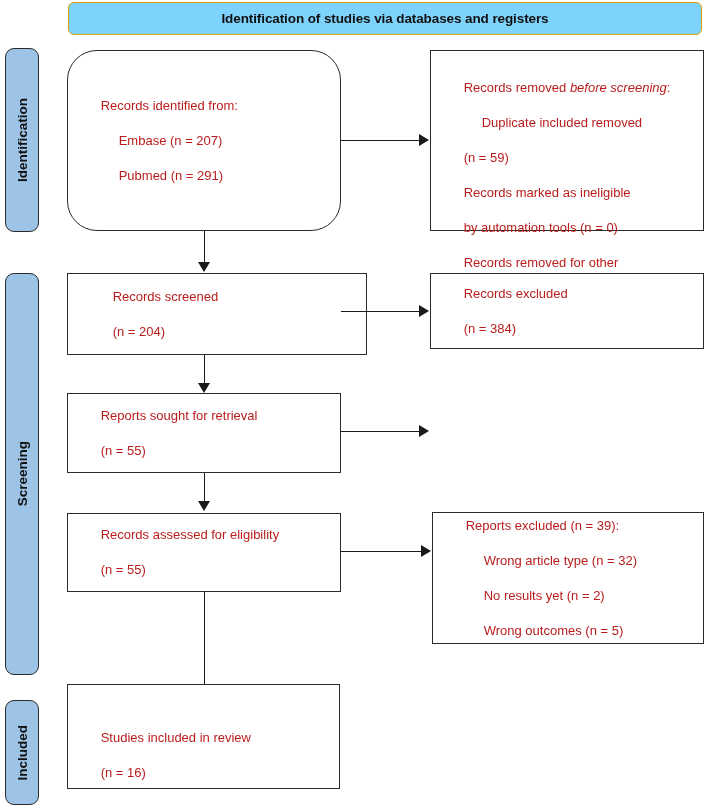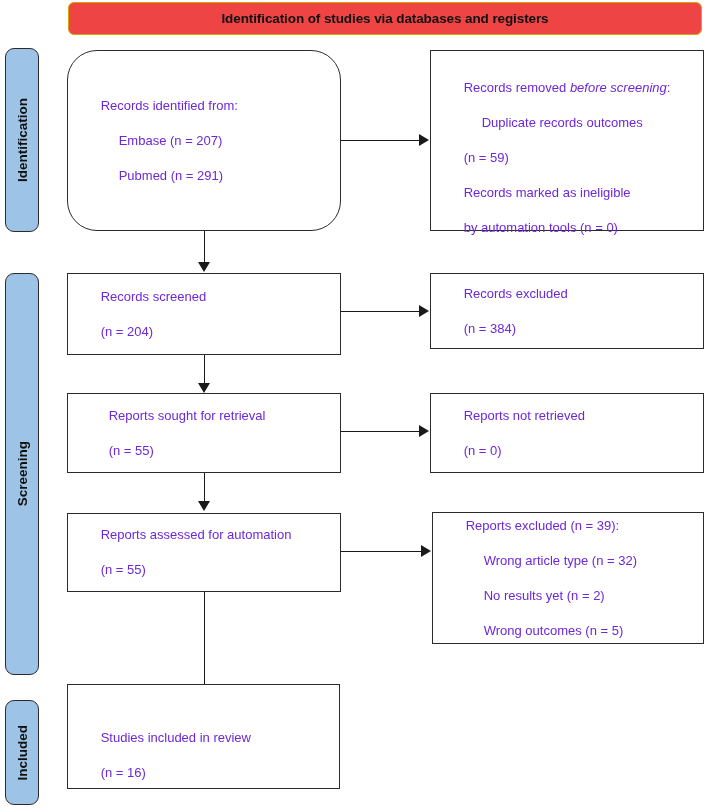--- a/index.html
+++ b/index.html
@@ -19,21 +19,21 @@
     overflow: hidden;
   }
 
   
   .banner {
     position: absolute;
     left: 68px;
     top: 2px;
     width: 634px;
     height: 33px;
-    background: #ef4444;
+    background: #7dd3fc;
     border: 1px solid #d9a300;
     border-radius: 6px;
     box-sizing: border-box;
     display: flex;
     align-items: center;
     justify-content: center;
   }
   .banner-text {
     font-size: 13.5px;
     font-weight: bold;
@@ -72,21 +72,21 @@
     border: 1.6px solid #2b2b2b;
     box-sizing: border-box;
     display: flex;
     align-items: center;
   }
   .box-inner {
     padding-left: 11px;
     padding-right: 8px;
     font-size: 13px;
     line-height: 17.5px;
-    color: #6d28d9;
+    color: #b91c1c;
     white-space: pre-wrap;
   }
   .box-inner .ital { font-style: italic; }
   .indent { display: inline-block; width: 18px; }
 
   
   .vline {
     position: absolute;
     width: 0;
     border-left: 1.6px solid #1a1a1a;
@@ -138,78 +138,72 @@
     <div class="box-inner">
       <span>Records identified from:</span><br>
       <span class="indent"></span><span>Embase (n = 207)</span><br>
       <span class="indent"></span><span>Pubmed (n = 291)</span>
     </div>
   </div>
 
   <div class="box" style="left:430px; top:50px; width:274px; height:181px;">
     <div class="box-inner" style="align-self:flex-start; padding-top:10px;">
       <span>Records removed </span><span class="ital">before screening</span><span>:</span><br>
-      <span class="indent"></span><span>Duplicate records outcomes</span><br>
+      <span class="indent"></span><span>Duplicate included removed</span><br>
       <span>(n = 59)</span><br>
       <span>Records marked as ineligible</span><br>
       <span>by automation tools (n = 0)</span><br>
-      <br>
+      <span>Records removed for other</span><br>
       <span>reasons (n = 0)</span>
     </div>
   </div>
 
   <div class="hline" style="left:341px; top:140px; width:78px;"></div>
   <div class="arrow-right" style="left:419px; top:134px;"></div>
 
   <div class="vline" style="left:204px; top:231px; height:31px;"></div>
   <div class="arrow-down" style="left:198px; top:262px;"></div>
 
-  <div class="box" style="left:67px; top:273px; width:274px; height:82px;">
+  <div class="box" style="left:67px; top:273px; width:300px; height:82px;padding-left:12px;">
     <div class="box-inner">
       <span>Records screened</span><br>
       <span>(n = 204)</span>
     </div>
   </div>
 
   <div class="box" style="left:430px; top:273px; width:274px; height:76px;">
     <div class="box-inner">
       <span>Records excluded</span><br>
       <span>(n = 384)</span>
     </div>
   </div>
 
   <div class="hline" style="left:341px; top:311px; width:78px;"></div>
   <div class="arrow-right" style="left:419px; top:305px;"></div>
 
   <div class="vline" style="left:204px; top:355px; height:28px;"></div>
   <div class="arrow-down" style="left:198px; top:383px;"></div>
 
-  <div class="box" style="left:67px; top:393px; width:274px; height:80px;padding-left:8px;">
+  <div class="box" style="left:67px; top:393px; width:274px; height:80px;">
     <div class="box-inner">
       <span>Reports sought for retrieval</span><br>
       <span>(n = 55)</span>
     </div>
   </div>
 
-  <div class="box" style="left:430px; top:393px; width:274px; height:80px;">
-    <div class="box-inner">
-      <span>Reports not retrieved</span><br>
-      <span>(n = 0)</span>
-    </div>
-  </div>
 
   <div class="hline" style="left:341px; top:431px; width:78px;"></div>
   <div class="arrow-right" style="left:419px; top:425px;"></div>
 
   <div class="vline" style="left:204px; top:473px; height:28px;"></div>
   <div class="arrow-down" style="left:198px; top:501px;"></div>
 
   <div class="box" style="left:67px; top:513px; width:274px; height:79px;">
     <div class="box-inner">
-      <span>Reports assessed for automation</span><br>
+      <span>Records assessed for eligibility</span><br>
       <span>(n = 55)</span>
     </div>
   </div>
 
   <div class="box" style="left:432px; top:512px; width:272px; height:132px;">
     <div class="box-inner">
       <span>Reports excluded (n = 39):</span><br>
       <span class="indent"></span><span>Wrong article type (n = 32)</span><br>
       <span class="indent"></span><span>No results yet (n = 2)</span><br>
       <span class="indent"></span><span>Wrong outcomes (n = 5)</span>

